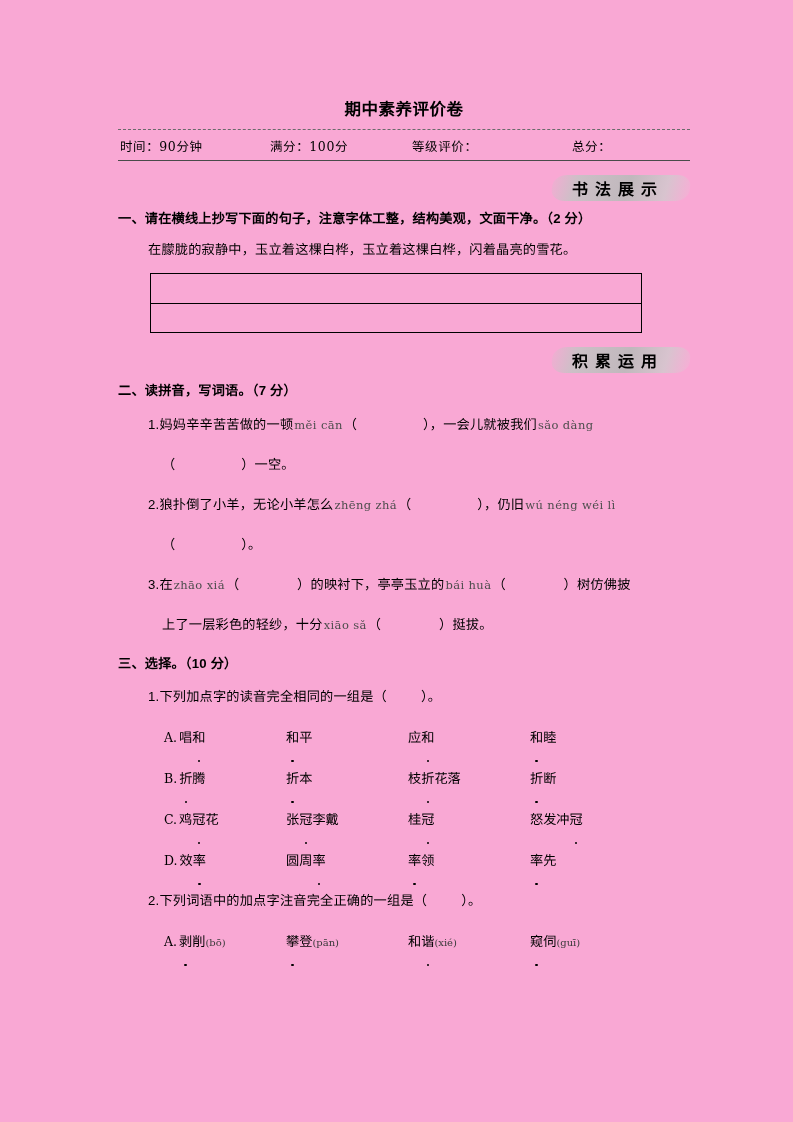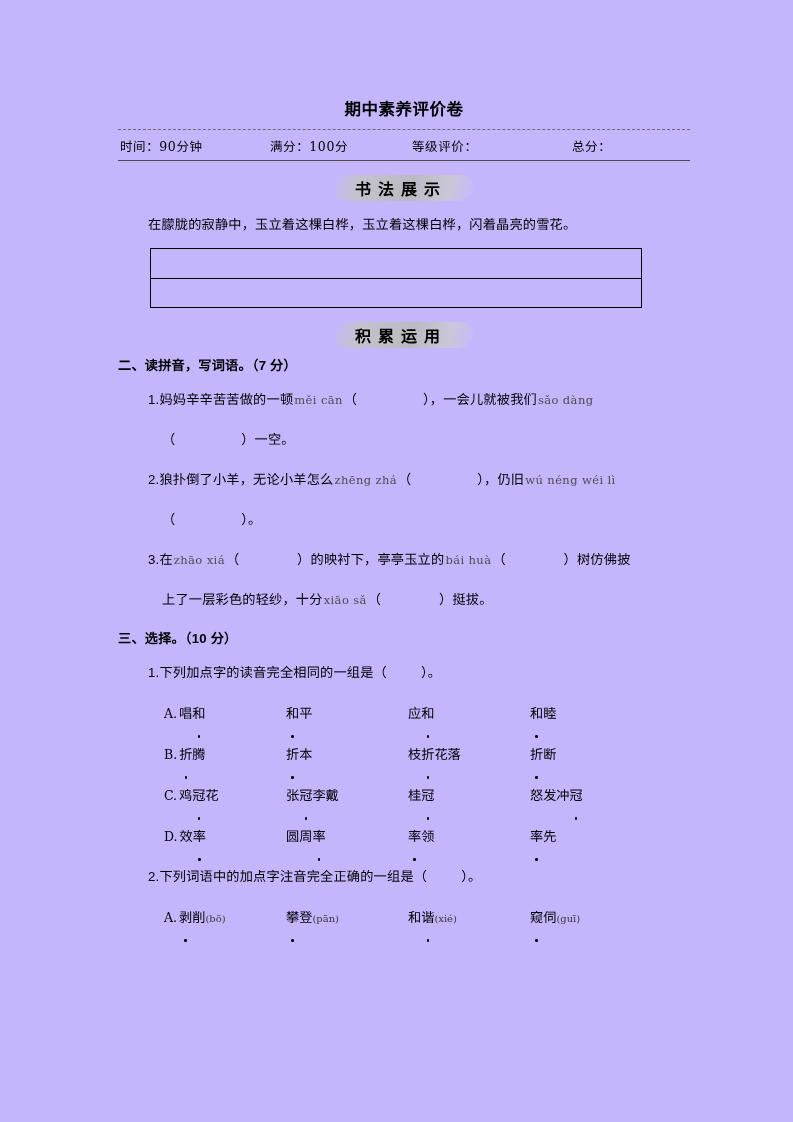--- a/index.html
+++ b/index.html
@@ -14,21 +14,21 @@
     font-family: "Liberation Sans", "DejaVu Sans", sans-serif;
     color: #000000;
     overflow: hidden;
   }
   .page {
     position: absolute;
     left: 0;
     top: 0;
     width: 793px;
     height: 1122px;
-    background: #c4b5fd;
+    background: #f9a8d4;
   }
   .content {
     position: absolute;
     left: 118px;
     top: 96px;
     width: 572px;
   }
 
   
   .paper-title {
@@ -57,21 +57,21 @@
     padding-left: 2px;
   }
   .info-cell { white-space: nowrap; }
   .info-cell.c1 { width: 150px; }
   .info-cell.c2 { width: 142px; }
   .info-cell.c3 { width: 160px; }
   .info-cell.c4 { width: 110px; }
 
   
   .section-banner {
-    text-align: center;
+    text-align: right;
     margin: 13px 0 8px 0;
     height: 26px;
     position: relative;
   }
   .banner-inner {
     display: inline-block;
     position: relative;
     padding: 2px 26px 3px 20px;
   }
   .banner-blob {
@@ -192,20 +192,21 @@
       <span class="info-cell c4">总分：</span>
     </div>
 
     <div class="section-banner">
       <span class="banner-inner">
         <span class="banner-blob"></span>
         <span class="banner-text">书法展示</span>
       </span>
     </div>
 
+    <div class="q-head">一、请在横线上抄写下面的句子，注意字体工整，结构美观，文面干净。（2 分）</div>
     <div class="q-line copy">在朦胧的寂静中，玉立着这棵白桦，玉立着这棵白桦，闪着晶亮的雪花。</div>
     <div class="write-box">
       <div class="row-div"></div>
       <div></div>
     </div>
 
     <div class="section-banner">
       <span class="banner-inner">
         <span class="banner-blob"></span>
         <span class="banner-text">积累运用</span>

